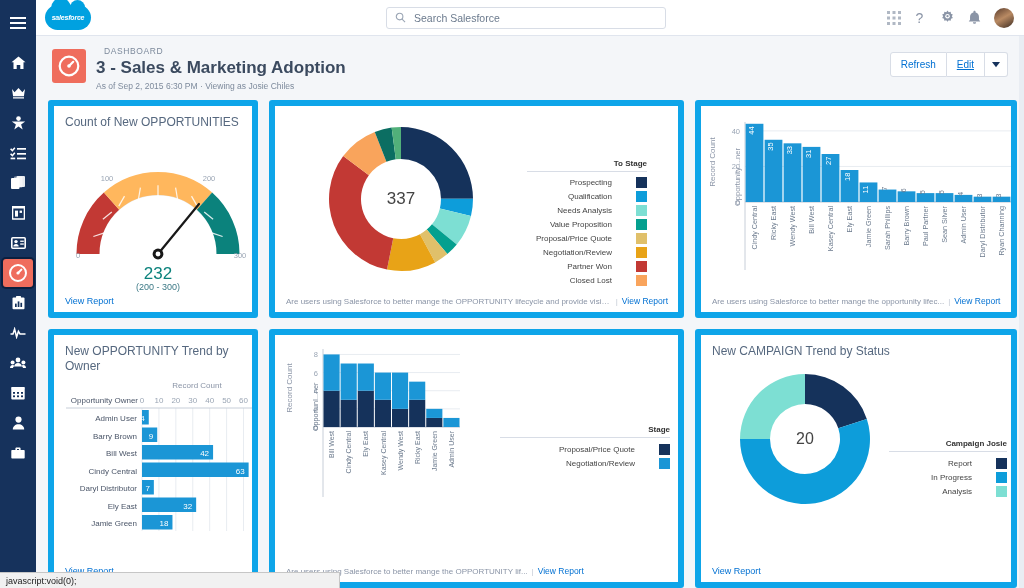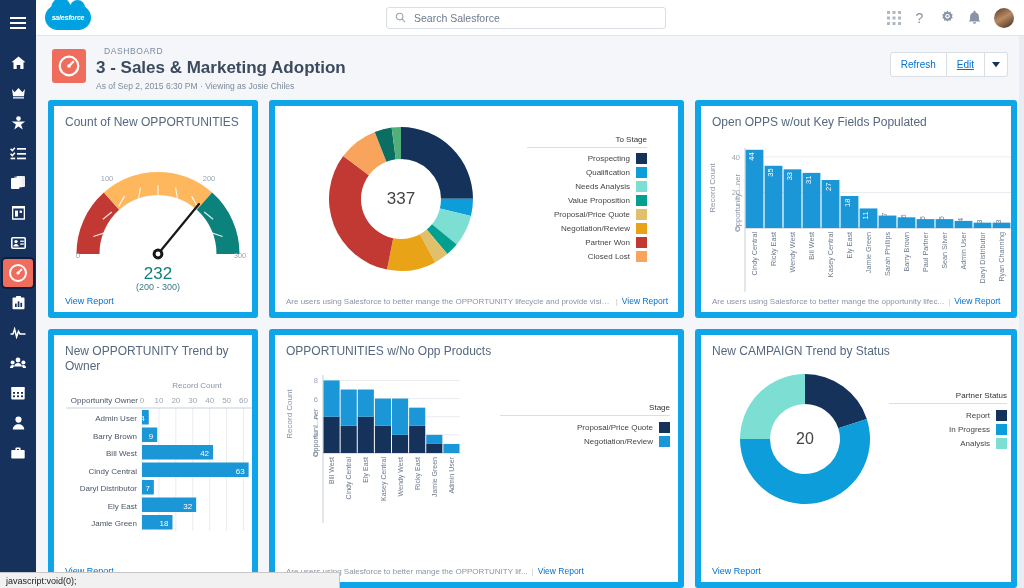--- a/index.html
+++ b/index.html
@@ -125,26 +125,26 @@
     display: flex; align-items: center; white-space: nowrap; overflow: hidden;
   }
   .panel-footer .desc { overflow: hidden; text-overflow: ellipsis; }
   .panel-footer .sep { margin: 0 4px; color: #c2c9d4; }
   .view-report { color: #0070d2; font-size: 8.5px; cursor: pointer; white-space: nowrap; }
   .view-report.solo { font-size: 9px; }
 
   
   .legend { font-size: 8px; color: #444; }
   .legend-title {
-    font-weight: normal; text-align: right; padding-bottom: 3px; color: #333;
-    border-bottom: 1px solid #d8dde6; margin-bottom: 4px;
+    font-weight: bold; text-align: right; padding-bottom: 3px; color: #333;
+    border-bottom: 1px solid #d8dde6; margin-bottom: 4px; margin-top: 48px;
   }
   .legend-row {
     display: flex; align-items: center; justify-content: flex-end;
-    gap: 6px; height: 14px;
+    gap: 24px; height: 14px;
   }
   .legend-label { color: #444; }
   .swatch { width: 11px; height: 11px; flex: 0 0 11px; }
 
   .axis-text { font-size: 7.5px; fill: #9aa5b4; }
 
   
   #statusbar {
     position: absolute; left: 0; bottom: 0; height: 16px; background: #f1f1f1;
     border: 1px solid #c6c6c6; border-left: 0; border-bottom: 0;
@@ -487,21 +487,20 @@
           </div>
         </div>
         <div class="panel-footer">
           <span class="desc">Are users using Salesforce to better mange the OPPORTUNITY lifecycle and provide visibility to...</span>
           <span class="sep">|</span>
           <span class="view-report">View Report</span>
         </div>
       </section>
 
       <section class="panel">
-        <div class="panel-title">Open OPPS w/out Key Fields Populated</div>
         <div class="panel-body">
           <svg id="open-opps-svg" width="316" height="170" viewBox="0 0 316 170">
               <line x1="44" y1="96" x2="310" y2="96" stroke="#e8ecf1" stroke-width="1"></line>
               <text x="39" y="99" text-anchor="end" font-size="7.5" fill="#9aa5b4" font-family="Liberation Sans, sans-serif">0</text>
               <line x1="44" y1="60.44444444444444" x2="310" y2="60.44444444444444" stroke="#e8ecf1" stroke-width="1"></line>
               <text x="39" y="63.44444444444444" text-anchor="end" font-size="7.5" fill="#9aa5b4" font-family="Liberation Sans, sans-serif">20</text>
               <line x1="44" y1="24.888888888888886" x2="310" y2="24.888888888888886" stroke="#e8ecf1" stroke-width="1"></line>
               <text x="39" y="27.888888888888886" text-anchor="end" font-size="7.5" fill="#9aa5b4" font-family="Liberation Sans, sans-serif">40</text>
               <text x="14" y="56" text-anchor="middle" font-size="8" fill="#8a94a6" transform="rotate(-90 14 56)" font-family="Liberation Sans, sans-serif">Record Count</text>
               <line x1="44" y1="96" x2="310" y2="96" stroke="#c7ced8" stroke-width="1"></line>
@@ -604,21 +603,20 @@
               <text x="151.69230769230768" y="167.5" text-anchor="end" font-size="8" fill="#fff" font-family="Liberation Sans, sans-serif">40</text>
               <text x="83" y="167.5" text-anchor="end" font-size="8" fill="#4a5568" font-family="Liberation Sans, sans-serif">Kasey Central</text>
             </svg>
         </div>
         <div class="panel-footer">
           <span class="view-report solo">View Report</span>
         </div>
       </section>
 
       <section class="panel">
-        <div class="panel-title">OPPORTUNITIES w/No Opp Products</div>
         <div class="panel-body" style="display:flex;">
           <svg id="no-products-svg" width="225" height="168" viewBox="0 0 225 168">
               <line x1="48" y1="92" x2="185" y2="92" stroke="#e8ecf1" stroke-width="1"></line>
               <text x="43" y="95" text-anchor="end" font-size="7.5" fill="#9aa5b4" font-family="Liberation Sans, sans-serif">0</text>
               <line x1="48" y1="73.86046511627907" x2="185" y2="73.86046511627907" stroke="#e8ecf1" stroke-width="1"></line>
               <text x="43" y="76.86046511627907" text-anchor="end" font-size="7.5" fill="#9aa5b4" font-family="Liberation Sans, sans-serif">2</text>
               <line x1="48" y1="55.72093023255814" x2="185" y2="55.72093023255814" stroke="#e8ecf1" stroke-width="1"></line>
               <text x="43" y="58.72093023255814" text-anchor="end" font-size="7.5" fill="#9aa5b4" font-family="Liberation Sans, sans-serif">4</text>
               <line x1="48" y1="37.581395348837205" x2="185" y2="37.581395348837205" stroke="#e8ecf1" stroke-width="1"></line>
               <text x="43" y="40.581395348837205" text-anchor="end" font-size="7.5" fill="#9aa5b4" font-family="Liberation Sans, sans-serif">6</text>
@@ -678,21 +676,21 @@
         <div class="panel-body" style="display:flex;align-items:flex-start;">
           <svg width="180" height="160" viewBox="0 0 180 160" style="margin-left:8px;">
             <g id="campaign-donut-slices" transform="translate(96,78)">
                 <path d="M 3.980102097228898e-15 -65 A 65 65 0 0 1 61.81867355918498 -20.08610463437158 L 33.28697807033037 -10.815594803123158 A 35 35 0 0 0 2.1431318985078682e-15 -35 Z" fill="#15325b"></path>
                 <path d="M 61.81867355918498 -20.08610463437158 A 65 65 0 1 1 -65 -2.0905594445796276e-14 L -35 -1.1256858547736457e-14 A 35 35 0 1 0 33.28697807033037 -10.815594803123158 Z" fill="#0d9dda"></path>
                 <path d="M -65 -2.0905594445796276e-14 A 65 65 0 0 1 -1.1940306291686693e-14 -65 L -6.429395695523604e-15 -35 A 35 35 0 0 0 -35 -1.1256858547736457e-14 Z" fill="#7ddfd3"></path>
               </g>
             <text id="campaign-donut-total" x="96" y="83" text-anchor="middle" font-size="16" fill="#444" font-family="Liberation Sans, sans-serif">20</text>
           </svg>
           <div class="legend" style="width:118px;margin-top:30px;">
-            <div class="legend-title">Partner Status</div>
+            <div class="legend-title">Campaign Josie</div>
             <div id="campaign-legend-rows">
                 <div class="legend-row">
                   <span class="legend-label">Report</span>
                   <span class="swatch" style="background: rgb(21, 50, 91);"></span>
                 </div>
                 <div class="legend-row">
                   <span class="legend-label">In Progress</span>
                   <span class="swatch" style="background: rgb(13, 157, 218);"></span>
                 </div>
                 <div class="legend-row">

